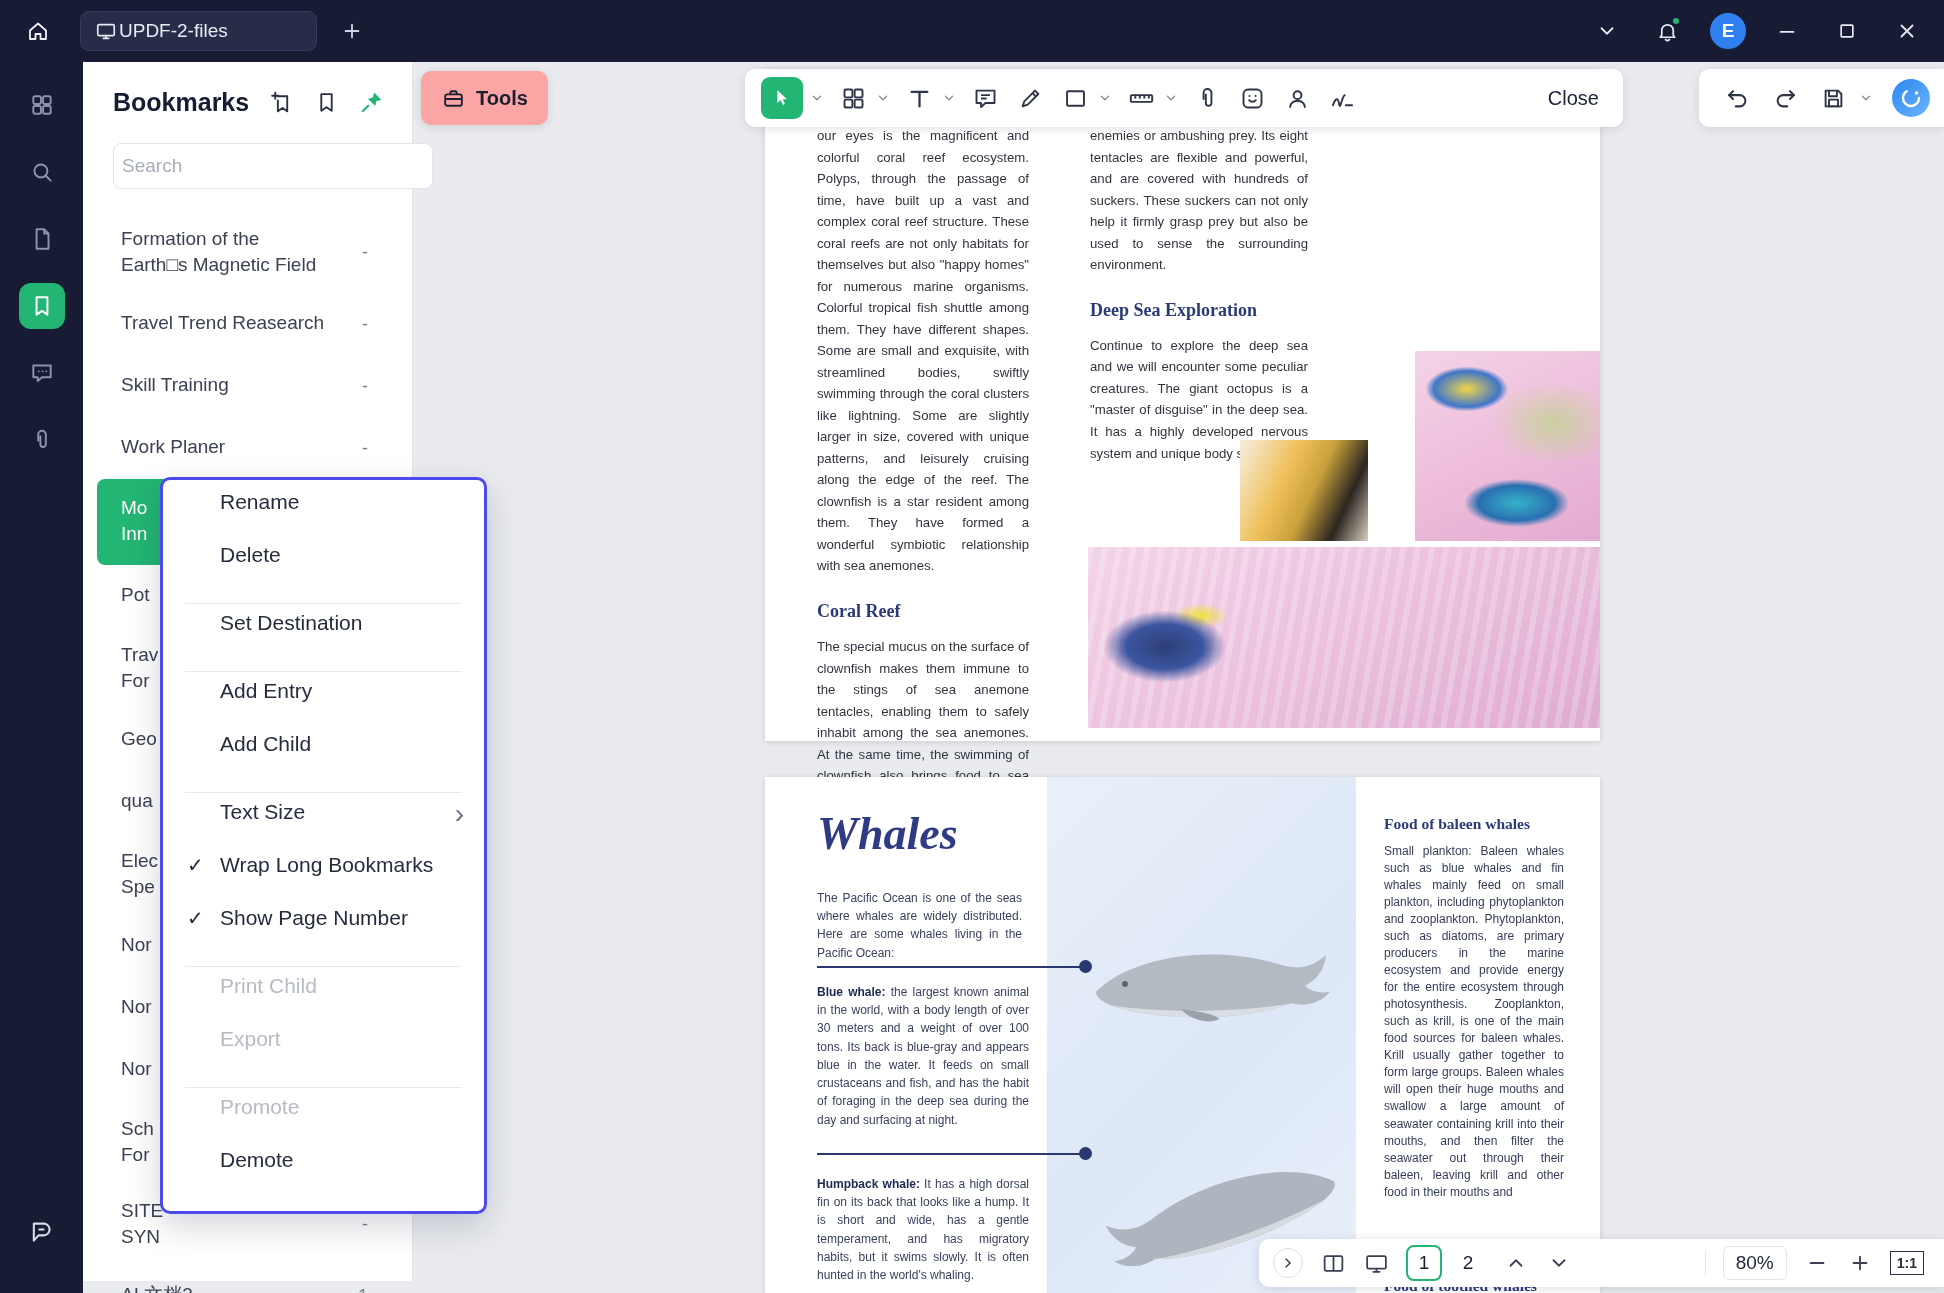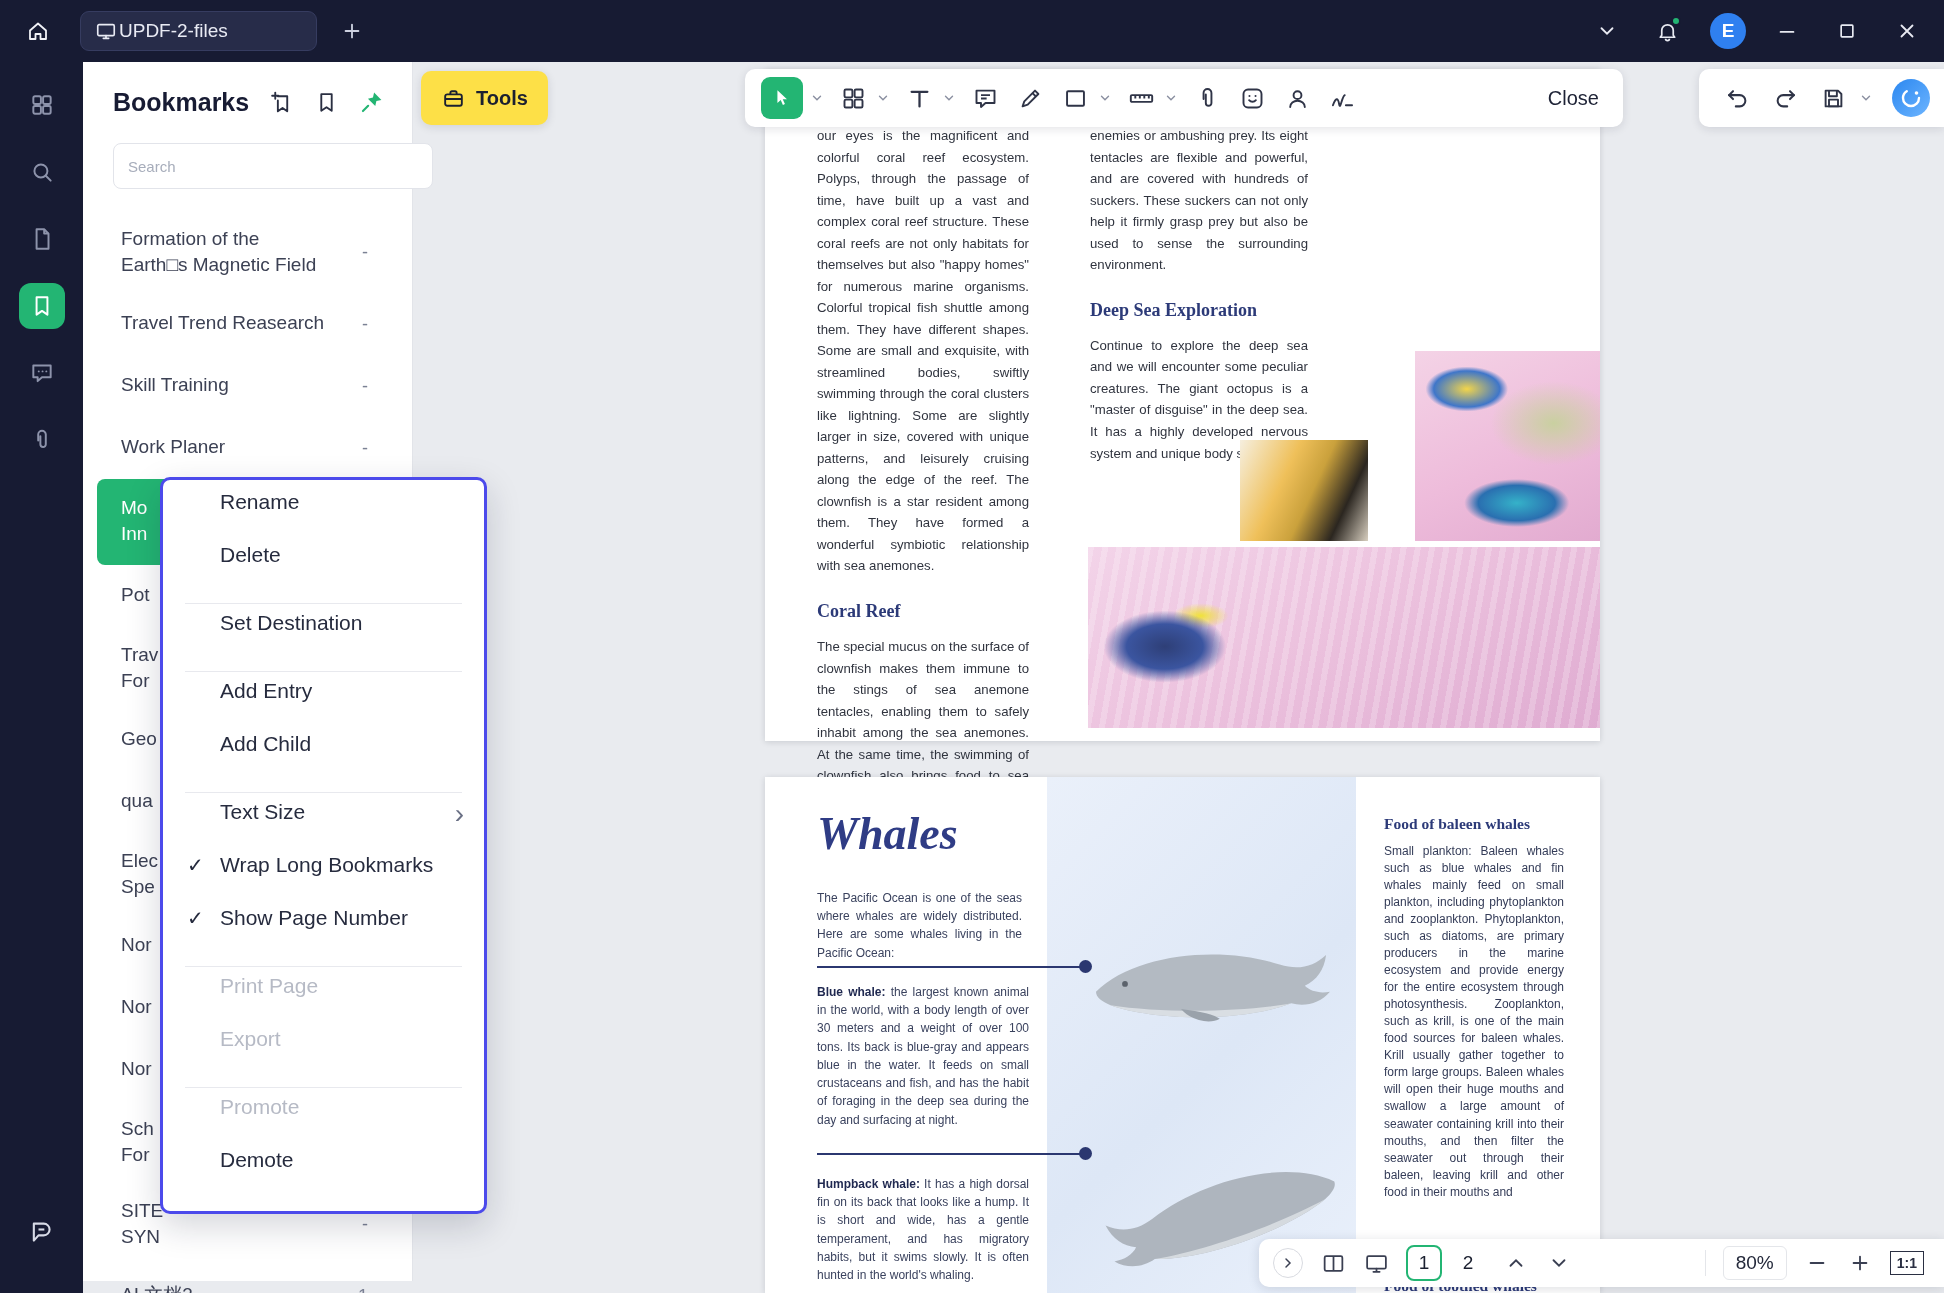--- a/index.html
+++ b/index.html
@@ -24,39 +24,39 @@
   .rail-btn { width:46px; height:46px; border-radius:12px; display:flex; align-items:center; justify-content:center; color:#8d93ab; margin-bottom:21px; }
   .rail-btn.active { background:#23b573; color:#ffffff; }
   .rail-bottom { position:absolute; bottom:16px; color:#d7dae6; }
 
   
   .panel { position:absolute; top:62px; left:83px; width:330px; bottom:12px; background:#ffffff; border-right:1px solid #e2e4e9; z-index:40; }
   .panel-head { display:flex; align-items:center; padding:26px 28px 0 30px; }
   .panel-head h2 { font-size:25px; font-weight:bold; color:#171b33; flex:1; }
   .panel-head-icons { display:flex; gap:20px; align-items:center; color:#2a2f42; }
   .panel-head-icons button { color:#2a2f42; }
-  .panel-search { display:block; margin:26px 28px 0 30px; width:320px; height:46px; border:1px solid #e2e4ea; border-radius:8px; background:#fff; font-size:15px; padding:0 14px; color:#3a3f52; outline:none; }
+  .panel-search { display:block; margin:26px 28px 0 30px; width:320px; height:46px; border:1px solid #e2e4ea; border-radius:8px; background:#fff; font-size:19px; padding:0 8px; color:#3a3f52; outline:none; }
   .panel-search::placeholder { color:#a7adbb; }
   .bm-list { margin-top:22px; }
   .bm-item { position:relative; height:62px; padding:17px 46px 0 38px; font-size:19px; line-height:26px; color:#3c4154; cursor:pointer; }
   .bm-item.two { height:82px; padding-top:15px; }
   .bm-item.selected { background:#23b573; color:#ffffff; height:86px; margin:0 14px; border-radius:8px; padding:16px 12px 0 24px; }
   .bm-label div { white-space:nowrap; overflow:hidden; }
   .bm-page { position:absolute; right:44px; top:50%; transform:translateY(-50%); font-size:18px; color:#7b8194; }
 
   
   .ctx { position:absolute; left:160px; top:477px; width:327px; background:#fff; border:3px solid #4c4aeb; border-radius:10px; padding:10px 0; box-shadow:0 12px 34px rgba(18,22,48,.18); z-index:120; }
   .menu-item { position:relative; height:53px; display:flex; padding:0 26px 0 57px; font-size:21px; color:#262b3e; cursor:pointer; }
   .menu-item.disabled { color:#b6bac5; cursor:default; }
   .menu-check { position:absolute; left:24px; font-size:20px; color:#262b3e; }
   .menu-chevron { position:absolute; right:20px; font-size:28px; line-height:1; color:#6a7085; }
   .menu-sep { height:1px; background:#e8e9ee; margin:7px 22px; }
 
   
-  .tools-btn { position:absolute; left:421px; top:71px; height:54px; padding:0 20px; background:#fde047; border-radius:10px; box-shadow:0 2px 10px rgba(23,27,51,.12); display:flex; align-items:center; gap:10px; font-size:20px; font-weight:bold; color:#1b2030; z-index:60; }
+  .tools-btn { position:absolute; left:421px; top:71px; height:54px; padding:0 20px; background:#fca5a5; border-radius:10px; box-shadow:0 2px 10px rgba(23,27,51,.12); display:flex; align-items:center; gap:10px; font-size:20px; font-weight:bold; color:#1b2030; z-index:60; }
   .main-toolbar { position:absolute; left:745px; top:69px; width:878px; height:58px; background:#fff; border-radius:10px; box-shadow:0 2px 10px rgba(23,27,51,.12); display:flex; align-items:center; gap:13px; padding:0 16px; z-index:60; }
   .tool-icon { width:32px; height:32px; display:flex; align-items:center; justify-content:center; color:#2f3447; }
   .tool-select { width:42px; height:42px; background:#23b573; border-radius:9px; display:flex; align-items:center; justify-content:center; }
   .tool-chevron { width:14px; height:14px; color:#8a8fa0; margin-left:-6px; }
   .toolbar-close { margin-left:auto; font-size:20px; color:#1d2235; padding:6px 8px; }
   .right-toolbar { position:absolute; left:1699px; top:69px; width:245px; height:58px; background:#fff; border-radius:10px 0 0 10px; box-shadow:0 2px 10px rgba(23,27,51,.12); display:flex; align-items:center; gap:16px; padding:0 14px 0 22px; z-index:60; }
   .ai-btn { width:38px; height:38px; border-radius:50%; background:linear-gradient(135deg,#2b87f0,#6db5ff); display:flex; align-items:center; justify-content:center; margin-left:auto; }
 
   
   .page { position:absolute; background:#fff; box-shadow:0 1px 6px rgba(20,24,40,.15); z-index:10; }
@@ -363,21 +363,21 @@
     <div class="menu-item">
       <span class="menu-check">✓</span>
       <span>Wrap Long Bookmarks</span>
     </div>
     <div class="menu-item">
       <span class="menu-check">✓</span>
       <span>Show Page Number</span>
     </div>
     <div class="menu-sep"></div>
     <div class="menu-item disabled">
-      <span>Print Page</span>
+      <span>Print Child</span>
     </div>
     <div class="menu-item disabled">
       <span>Export</span>
     </div>
     <div class="menu-sep"></div>
     <div class="menu-item disabled">
       <span>Promote</span>
     </div>
     <div class="menu-item">
       <span>Demote</span>

